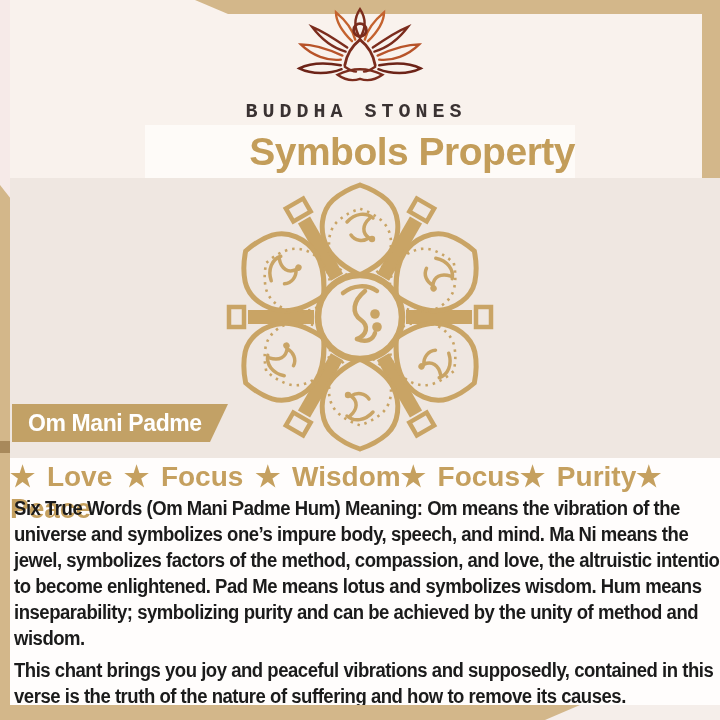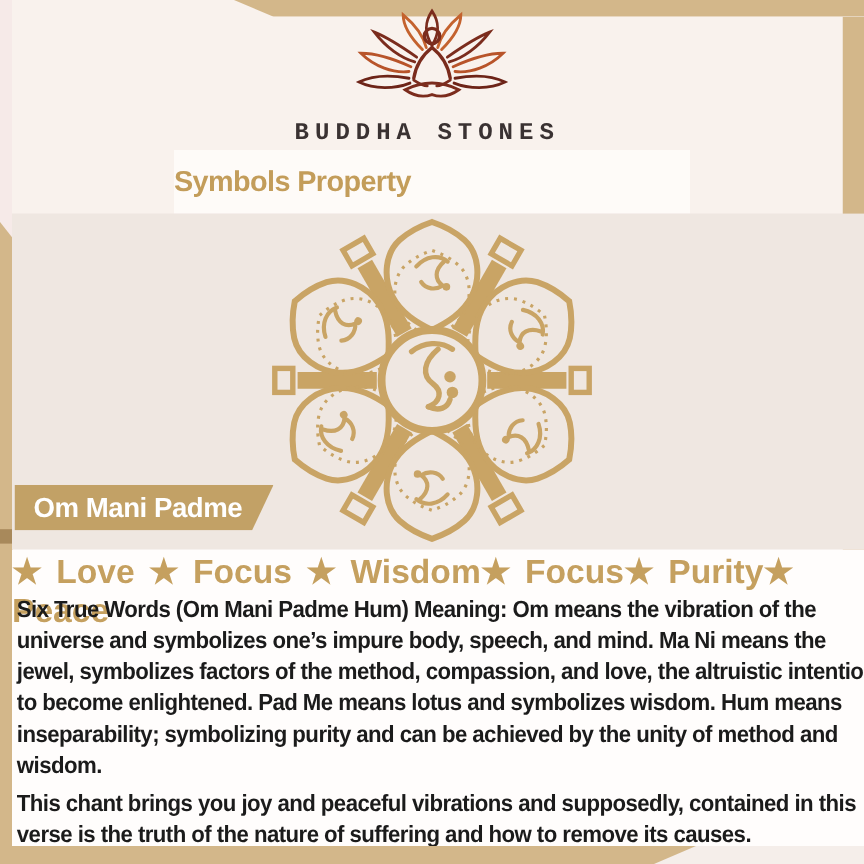--- a/index.html
+++ b/index.html
@@ -23,21 +23,21 @@
   .fold1{position:absolute;left:0;top:441px;width:11px;height:12px;background:var(--tanDark);}
   .fold2{position:absolute;left:0;top:705px;width:12px;height:13px;background:var(--tanDark);}
   .bottom-bar{position:absolute;left:0;top:705px;width:580px;height:15px;background:var(--tan);
            clip-path:polygon(0 0,100% 0,calc(100% - 35px) 100%,0 100%);}
 
   .logo{position:absolute;left:200px;top:6px;width:320px;height:96px;}
   .brand-name{position:absolute;left:10px;top:100px;width:692px;text-align:center;
       font-family:Liberation Mono, monospace;font-size:20px;font-weight:600;letter-spacing:5px;color:#3a3232;}
 
   .heading-strip{position:absolute;left:145px;top:125px;width:430px;height:53px;background:var(--strip);}
-  .heading{width:100%;height:53px;line-height:53px;text-align:left;font-size:24px;font-weight:700;
+  .heading{width:100%;height:53px;line-height:53px;text-align:right;font-size:39px;font-weight:700;
       color:var(--heading);letter-spacing:-0.5px;}
 
   .main-section{position:absolute;left:10px;top:178px;width:710px;height:280px;background:var(--mainbg);}
   .mandala{position:absolute;left:224px;top:181px;width:272px;height:272px;}
 
   .badge{position:absolute;left:12px;top:404px;width:216px;height:38px;background:var(--badge);
       clip-path:polygon(0 0,100% 0,calc(100% - 18px) 100%,0 100%);}
   .badge span{display:block;line-height:38px;padding-left:16px;color:#ffffff;font-size:23px;
       font-weight:700;letter-spacing:-0.4px;}
 

